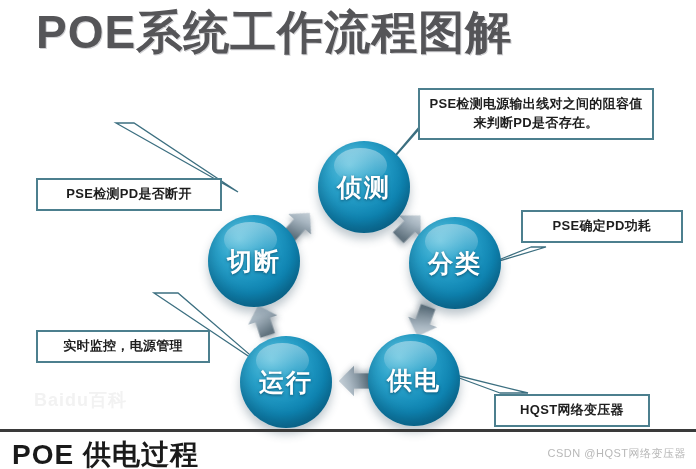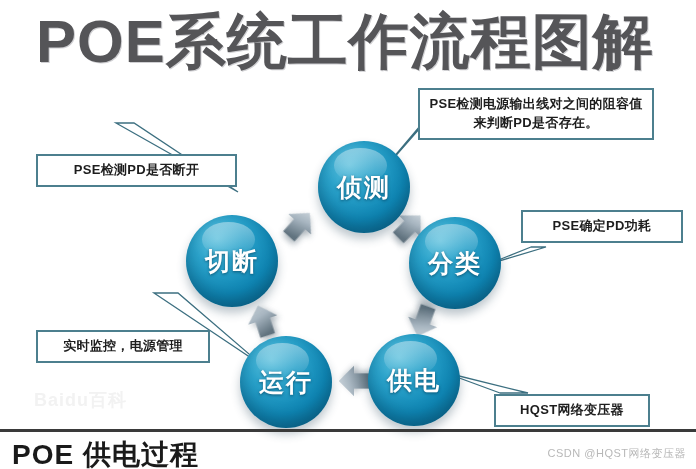--- a/index.html
+++ b/index.html
@@ -12,21 +12,21 @@
   #stage {
     position: relative;
     width: 696px; height: 469px;
     background: #ffffff;
   }
 
   
   #title {
     position: absolute;
     left: 36px; top: 2px;
-    font-size: 60px;
+    font-size: 46px;
     font-weight: bold;
     letter-spacing: 1px;
     color: #555558;
     text-shadow: 1px 1px 0 rgba(170,170,175,0.55);
     white-space: nowrap;
   }
 
   
   #diagram {
     position: absolute;
@@ -60,21 +60,21 @@
     font-size: 25px;
     font-weight: bold;
     letter-spacing: 2px;
     text-shadow: 0 1px 3px rgba(0,50,75,0.65);
     white-space: nowrap;
   }
   #node-detect   { left: 318px; top: 79px;  width: 92px; height: 92px; }
   #node-classify { left: 409px; top: 155px; width: 92px; height: 92px; }
   #node-power    { left: 368px; top: 272px; width: 92px; height: 92px; }
   #node-run      { left: 240px; top: 274px; width: 92px; height: 92px; }
-  #node-cutoff   { left: 186px; top: 153px; width: 92px; height: 92px; justify-content: center; }
+  #node-cutoff   { left: 208px; top: 153px; width: 92px; height: 92px; justify-content: center; }
 
   
   .arrow {
     position: absolute;
     width: 38px; height: 38px;
     filter: drop-shadow(2px 3px 3px rgba(60,80,95,0.45));
   }
 
   
   .callout {
@@ -85,21 +85,21 @@
     font-size: 13px;
     font-weight: bold;
     color: #1d1d1d;
     line-height: 1.45;
     text-align: center;
     letter-spacing: 0.3px;
     white-space: pre-line;
     z-index: 6;
   }
   #callout-detect   { left: 418px; top: 26px;  width: 236px; }
-  #callout-cutoff   { left: 36px;  top: 92px; width: 201px; }
+  #callout-cutoff   { left: 36px;  top: 116px; width: 186px; }
   #callout-classify { left: 521px; top: 148px; width: 162px; }
   #callout-run      { left: 36px;  top: 268px; width: 174px; }
   #callout-power    { left: 494px; top: 332px; width: 156px; }
 
   
   #baidu-watermark {
     position: absolute;
     left: 34px; top: 326px;
     font-size: 18px;
     font-weight: bold;

